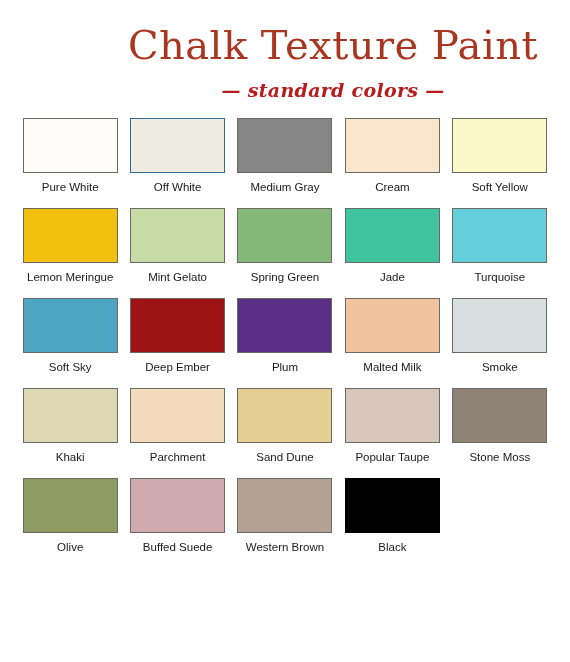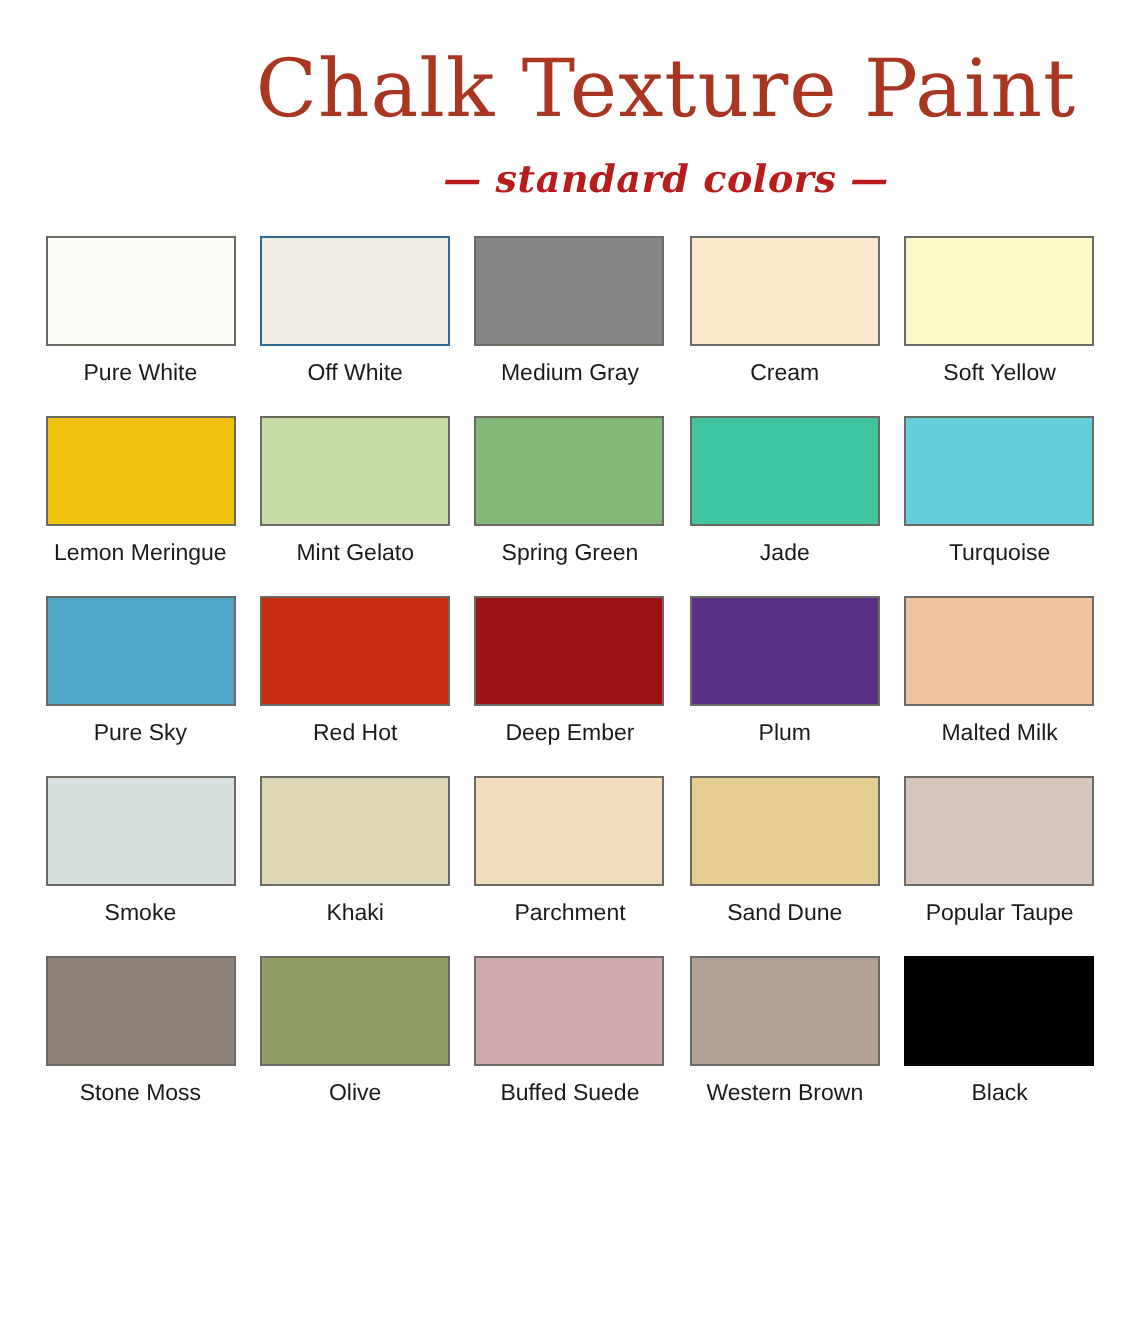--- a/index.html
+++ b/index.html
@@ -126,25 +126,21 @@
     <div class="swatch-cell">
       <div class="swatch-chip" style="background-color: rgb(64, 196, 160);"></div>
       <div class="swatch-label">Jade</div>
     </div>
     <div class="swatch-cell">
       <div class="swatch-chip" style="background-color: rgb(100, 207, 219);"></div>
       <div class="swatch-label">Turquoise</div>
     </div>
     <div class="swatch-cell">
       <div class="swatch-chip" style="background-color: rgb(77, 166, 196);"></div>
-      <div class="swatch-label">Pure Sky</div>
-    </div>
-    <div class="swatch-cell">
-      <div class="swatch-chip" style="background-color: rgb(201, 45, 17);"></div>
-      <div class="swatch-label">Red Hot</div>
+      <div class="swatch-label">Soft Sky</div>
     </div>
     <div class="swatch-cell">
       <div class="swatch-chip" style="background-color: rgb(158, 20, 22);"></div>
       <div class="swatch-label">Deep Ember</div>
     </div>
     <div class="swatch-cell">
       <div class="swatch-chip" style="background-color: rgb(92, 47, 134);"></div>
       <div class="swatch-label">Plum</div>
     </div>
     <div class="swatch-cell">

